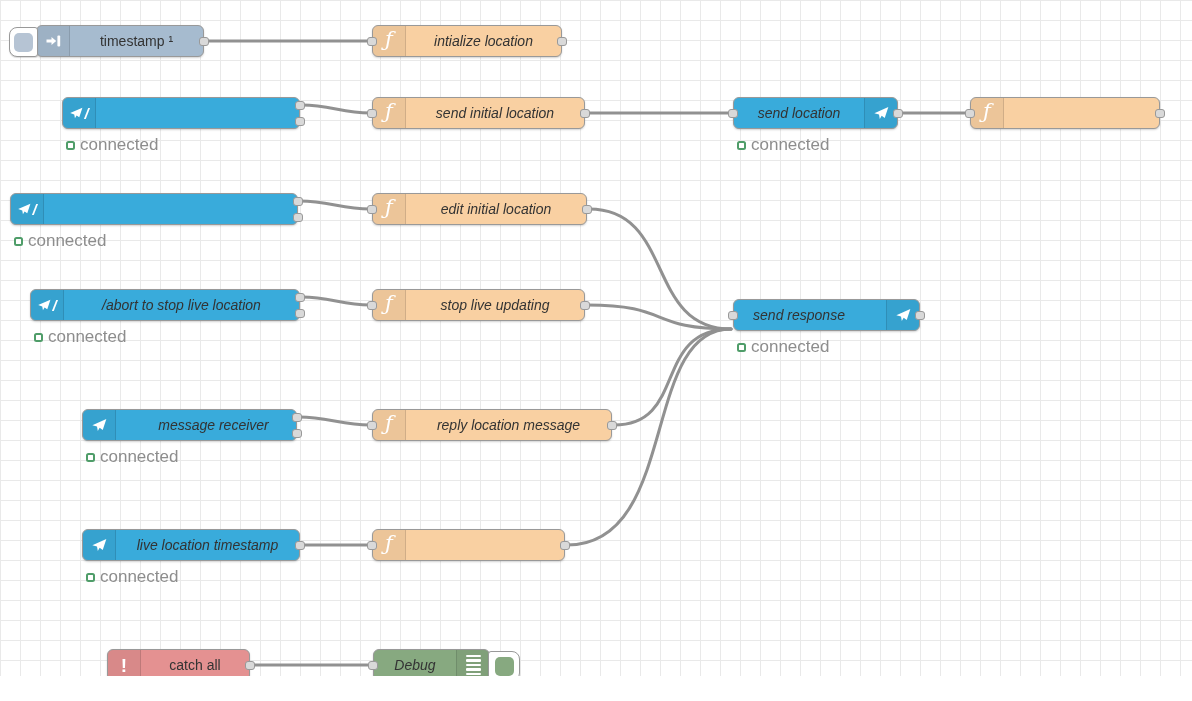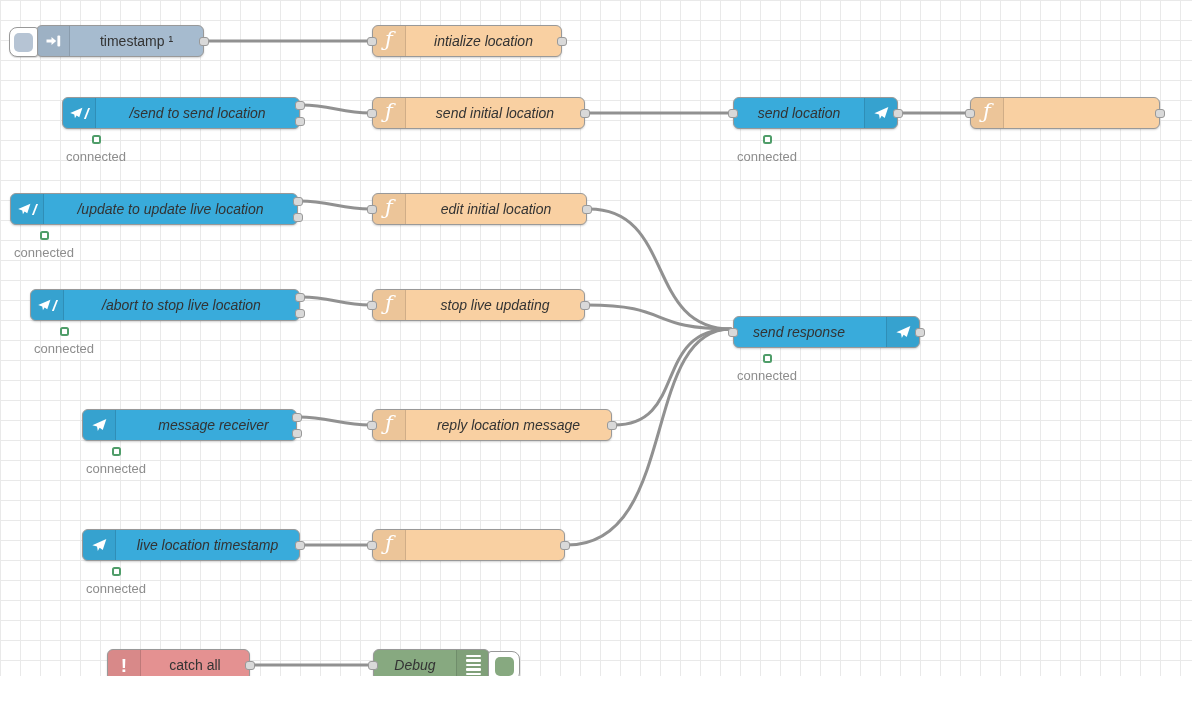--- a/index.html
+++ b/index.html
@@ -47,21 +47,21 @@
     position:absolute;width:10px;height:9px;box-sizing:border-box;
     background:#d9d9d9;border:1px solid #999;border-radius:3px;
   }
   .p-in{left:-6px;top:11px;}
   .p-out{right:-6px;top:11px;}
   .p-out1{right:-6px;top:3px;}
   .p-out2{right:-6px;top:19px;}
   .status{
     position:absolute;top:37px;left:3px;
     display:flex;align-items:center;gap:5px;
-    font-size:13px;color:#8d8d8d;white-space:nowrap;font-style:normal;flex-direction:column;
+    font-size:17px;color:#8d8d8d;white-space:nowrap;font-style:normal;
   }
   .status-ring{
     width:5px;height:5px;background:#fff;box-sizing:content-box;
     border:2.5px solid #4f9d69;border-radius:2.5px;
   }
   .side-btn{
     position:absolute;background:#fff;border:1px solid #999;
     display:flex;align-items:center;justify-content:center;
     box-shadow:0 1px 1px rgba(0,0,0,0.15);
   }
@@ -115,21 +115,20 @@
     <div class="port p-out"></div>
   </div>
 
   <div class="node tg" style="left:62px;top:97px;width:238px;">
     <div class="icon-region icon-left">
       <svg width="14" height="14" viewBox="0 0 24 24">
           <path d="M23 3 L2 12.2 L9 14.4 L10.2 21 L13 16.2 L17.6 19.4 Z" fill="#fff"></path>
         </svg>
         <span class="slash">/</span>
     </div>
-    <div class="label it">/send to send location</div>
     <div class="port p-out1"></div>
     <div class="port p-out2"></div>
     <div class="status">
       <div class="status-ring"></div>
       <span>connected</span>
     </div>
   </div>
 
   <div class="node func" style="left:372px;top:97px;width:213px;">
     <div class="icon-region icon-left">
@@ -163,21 +162,20 @@
     <div class="port p-out"></div>
   </div>
 
   <div class="node tg" style="left:10px;top:193px;width:288px;">
     <div class="icon-region icon-left">
       <svg width="14" height="14" viewBox="0 0 24 24">
           <path d="M23 3 L2 12.2 L9 14.4 L10.2 21 L13 16.2 L17.6 19.4 Z" fill="#fff"></path>
         </svg>
         <span class="slash">/</span>
     </div>
-    <div class="label it">/update to update live location</div>
     <div class="port p-out1"></div>
     <div class="port p-out2"></div>
     <div class="status">
       <div class="status-ring"></div>
       <span>connected</span>
     </div>
   </div>
 
   <div class="node func" style="left:372px;top:193px;width:215px;">
     <div class="icon-region icon-left">
@@ -206,21 +204,21 @@
 
   <div class="node func" style="left:372px;top:289px;width:213px;">
     <div class="icon-region icon-left">
         <span class="fn-glyph">ƒ</span>
       </div>
     <div class="label it">stop live updating</div>
     <div class="port p-in"></div>
     <div class="port p-out"></div>
   </div>
 
-  <div class="node tg" style="left:733px;top:316px;width:187px;gap:22px;">
+  <div class="node tg" style="left:733px;top:299px;width:187px;gap:22px;">
     <div class="label it">send response</div>
     <div class="icon-region icon-right">
       <svg width="16" height="16" viewBox="0 0 24 24">
           <path d="M23 3 L2 12.2 L9 14.4 L10.2 21 L13 16.2 L17.6 19.4 Z" fill="#fff"></path>
         </svg>
     </div>
     <div class="port p-in"></div>
     <div class="port p-out"></div>
     <div class="status">
       <div class="status-ring"></div>

